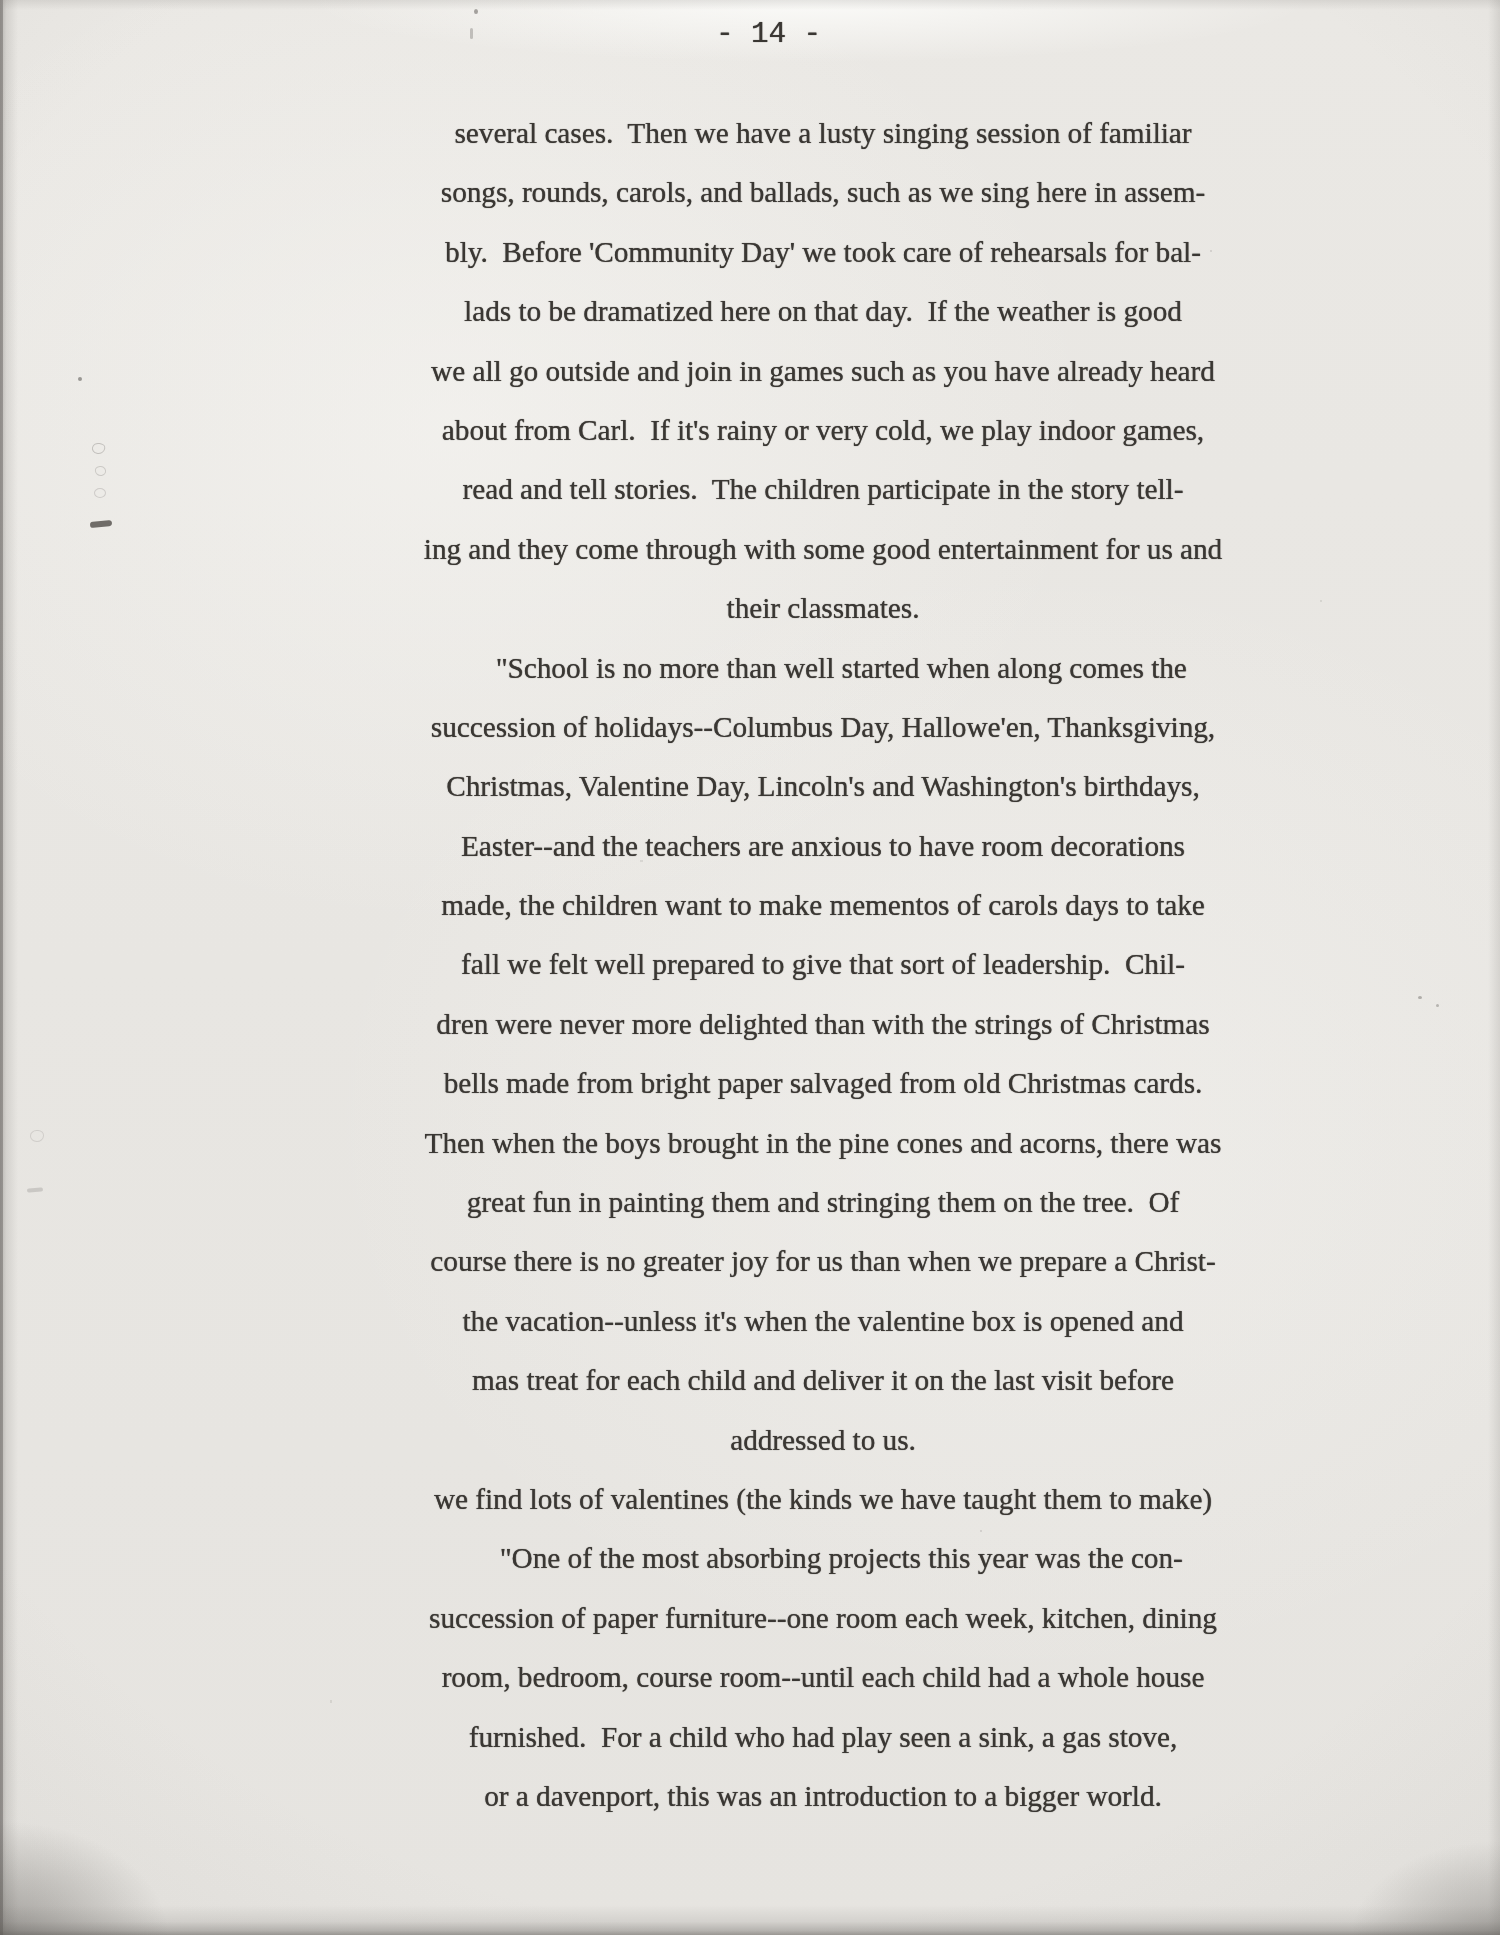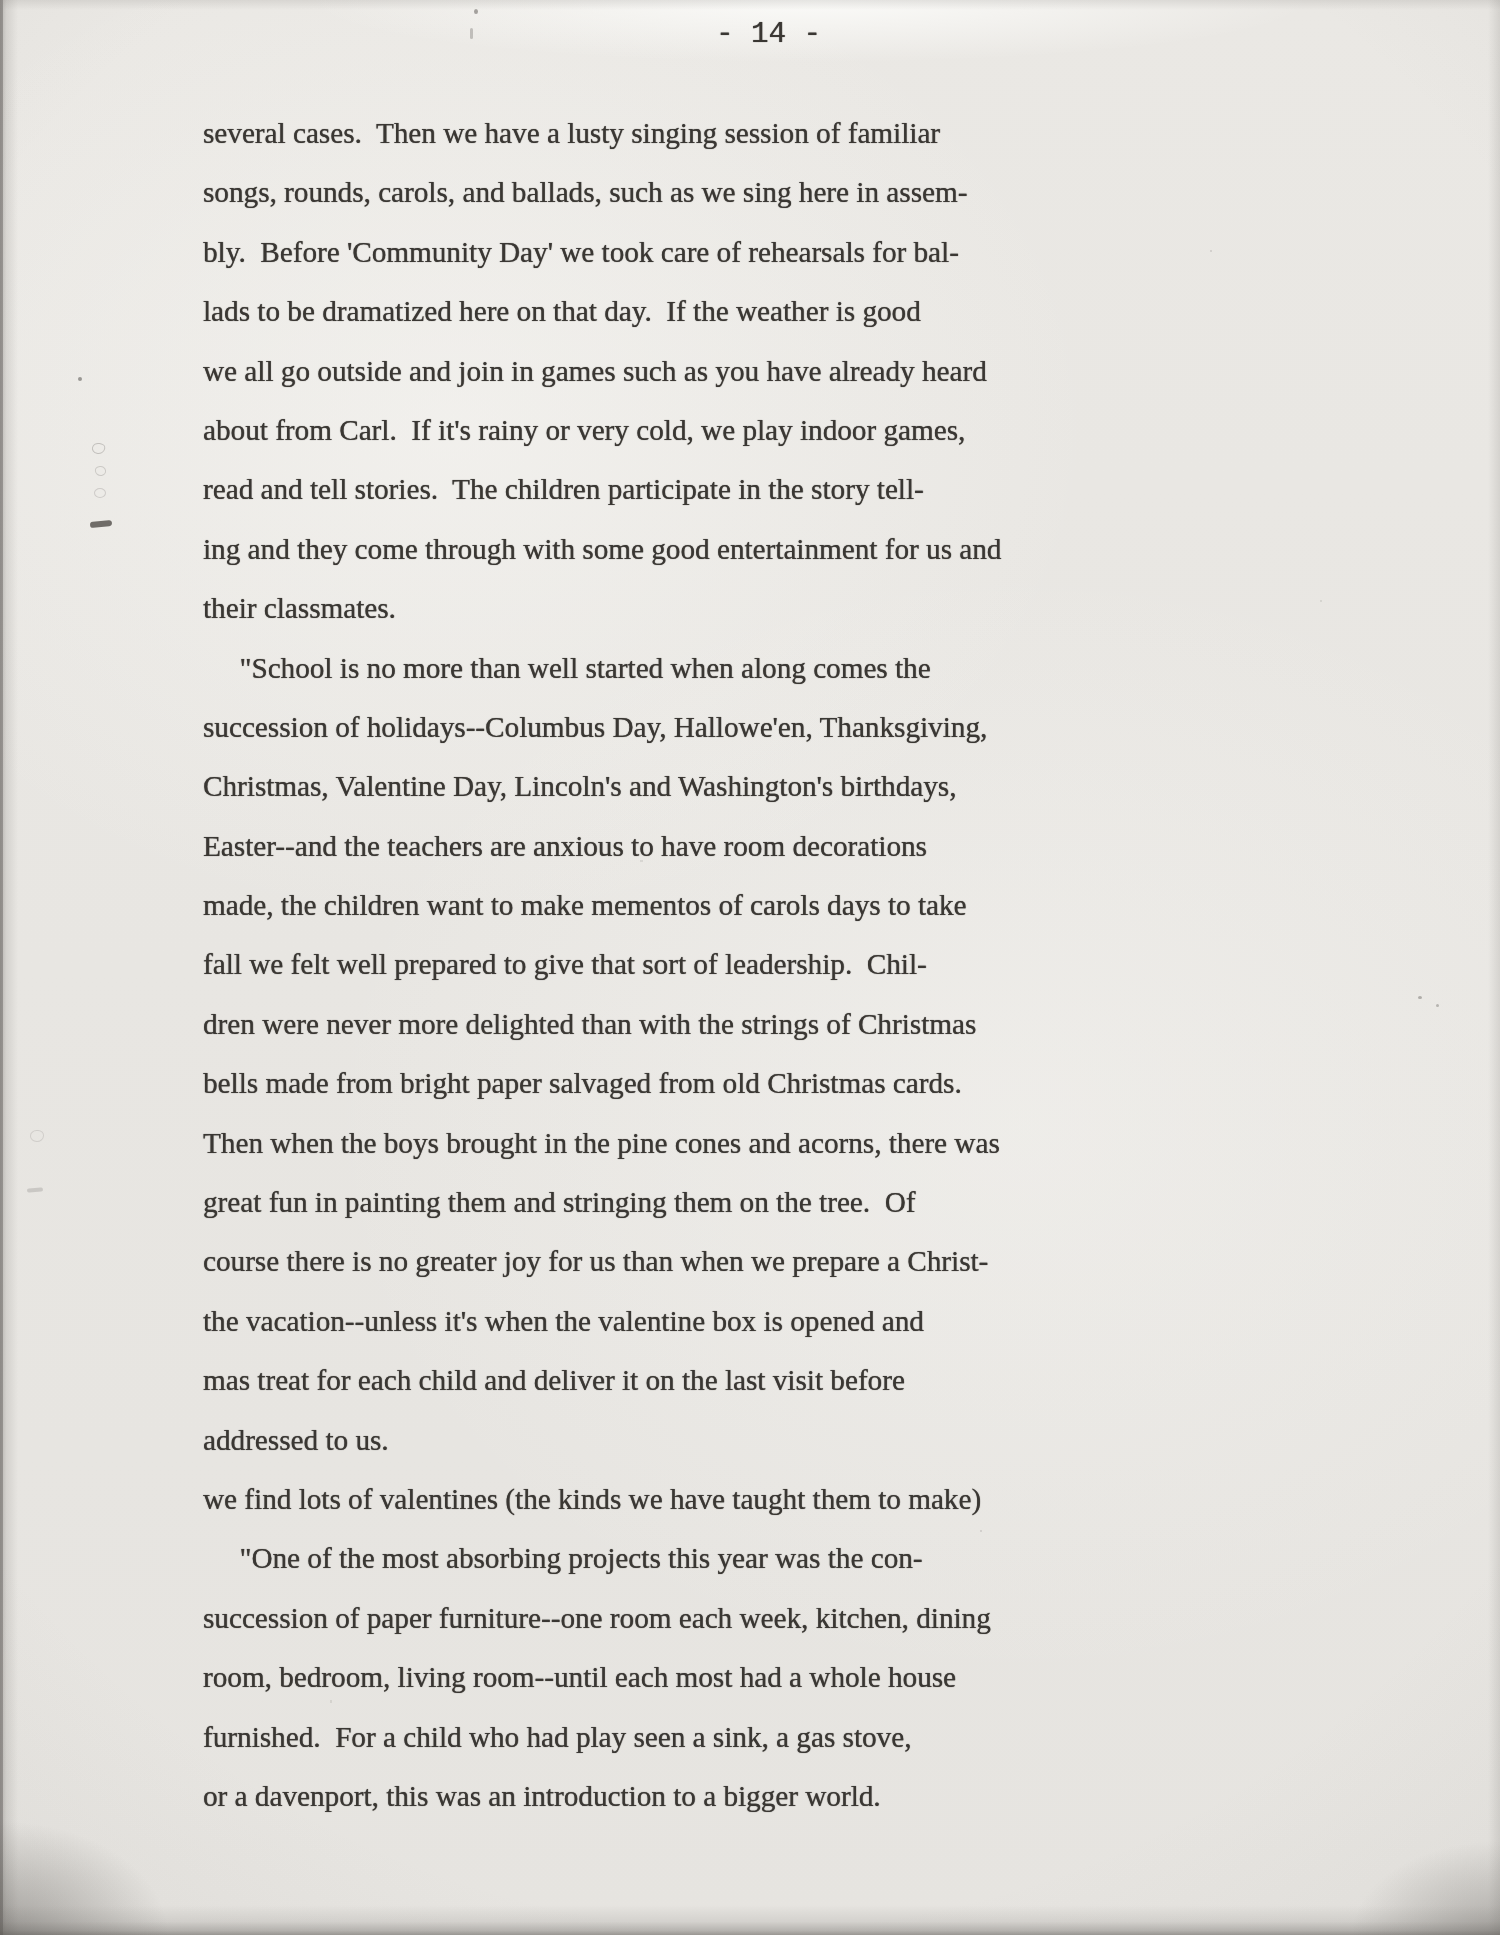--- a/index.html
+++ b/index.html
@@ -12,20 +12,21 @@
     position: relative;
     width: 1500px; height: 1935px;
     background:
       radial-gradient(ellipse 720px 90px at 54% 0%, rgba(253,253,251,0.9), rgba(253,253,251,0) 70%),
       radial-gradient(ellipse 900px 700px at 30% 22%, rgba(248,247,244,0.55), rgba(248,247,244,0) 72%),
       radial-gradient(ellipse 1000px 800px at 68% 58%, rgba(246,245,242,0.45), rgba(246,245,242,0) 70%),
       radial-gradient(ellipse 1400px 1500px at 50% 45%, rgba(0,0,0,0) 70%, rgba(120,118,114,0.10) 100%),
       linear-gradient(#eae8e4, #e6e4e0);
     font-family: "Liberation Mono", "DejaVu Sans Mono", monospace;
     color: var(--ink, #3a3733);
+    text-align: center;
   }
   .ink { text-shadow: 0 0 1px rgba(52,49,45,0.75), 0.4px 0.4px 0.5px rgba(52,49,45,0.35); }
   .page-number {
     position: absolute; left: 716px; top: 17px;
     font-size: 29.2px; line-height: 36px; white-space: pre;
   }
   .text-block { position: absolute; left: 203px; top: 104px; width: 1240px; }
   .line {
     white-space: pre;
     font-size: 29.2px;
@@ -75,21 +76,21 @@
       <div class="line ink">bells made from bright paper salvaged from old Christmas cards.</div>
       <div class="line ink">Then when the boys brought in the pine cones and acorns, there was</div>
       <div class="line ink">great fun in painting them and stringing them on the tree.  Of</div>
       <div class="line ink">course there is no greater joy for us than when we prepare a Christ-</div>
       <div class="line ink">the vacation--unless it's when the valentine box is opened and</div>
       <div class="line ink">mas treat for each child and deliver it on the last visit before</div>
       <div class="line ink">addressed to us.</div>
       <div class="line ink">we find lots of valentines (the kinds we have taught them to make)</div>
       <div class="line ink">     "One of the most absorbing projects this year was the con-</div>
       <div class="line ink">succession of paper furniture--one room each week, kitchen, dining</div>
-      <div class="line ink">room, bedroom, living room--until each most had a whole house</div>
+      <div class="line ink">room, bedroom, course room--until each child had a whole house</div>
       <div class="line ink">furnished.  For a child who had play seen a sink, a gas stove,</div>
       <div class="line ink">or a davenport, this was an introduction to a bigger world.</div>
     </div>
 
   <div class="overlay edge-left"></div>
   <div class="overlay edge-left-line"></div>
   <div class="overlay edge-top"></div>
   <div class="overlay edge-right"></div>
   <div class="overlay edge-bottom"></div>
   <div class="overlay corner-bl"></div>

